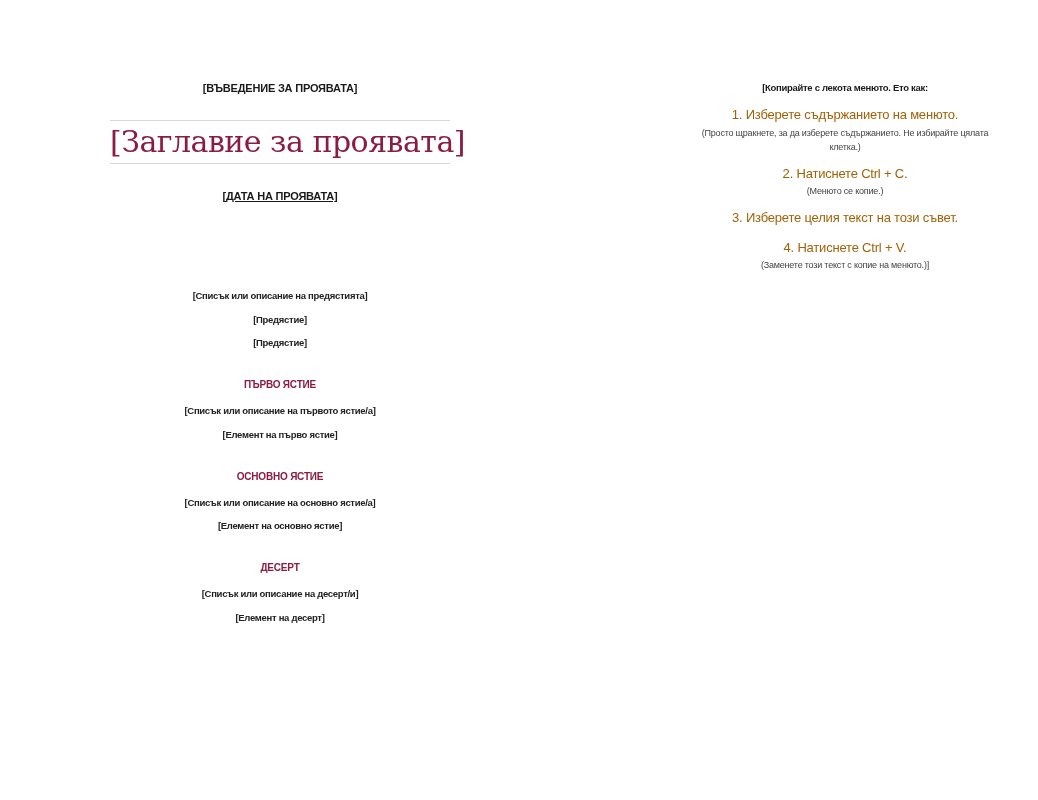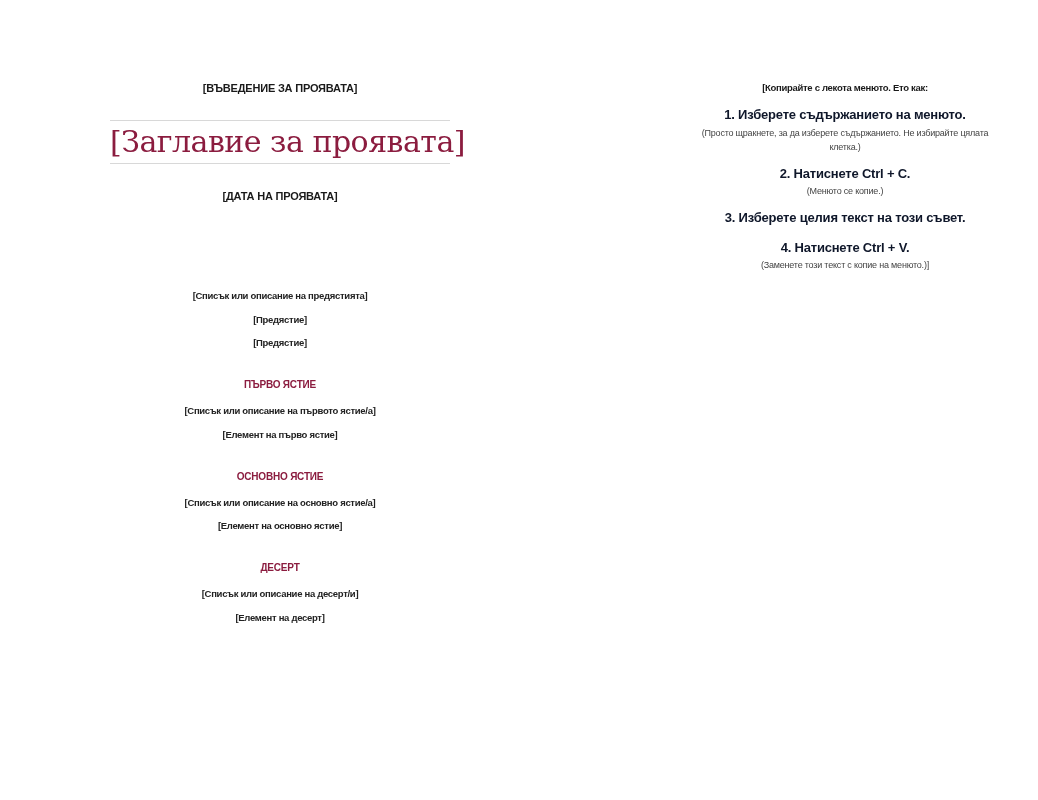--- a/index.html
+++ b/index.html
@@ -6,25 +6,25 @@
     body { width: 1038px; height: 800px; position: relative; overflow: hidden;
            font-family: "Liberation Sans", "DejaVu Sans", sans-serif; color: #1a1a1a; }
     .page-left { position: absolute; left: 110px; top: 0; width: 340px; height: 800px; text-align: center; }
     .page-right { position: absolute; left: 690px; top: 0; width: 310px; height: 617px; text-align: center; }
     .abs { position: absolute; left: 0; right: 0; text-align: center; white-space: nowrap; }
     .intro { top: 82px; font-size: 11px; font-weight: bold; letter-spacing: -0.2px; }
     .rule { position: absolute; left: 0; right: 0; height: 1px; background: #d8d8d8; }
     .rule.top { top: 120px; }
     .rule.bottom { top: 163px; }
     .title { top: 121px; font-family: "DejaVu Serif", "Liberation Serif", serif; font-size: 30px; color: #8b1c3f; line-height: 42px; letter-spacing: -0.5px; }
-    .date { top: 190px; font-size: 11px; font-weight: bold; letter-spacing: -0.2px; }
+    .date { top: 190px; font-size: 11px; font-weight: bold; letter-spacing: -0.2px; text-decoration: underline; }
     .course-heading { font-size: 10px; font-weight: bold; color: #8b1c3f; letter-spacing: -0.2px; }
     .course-item { font-size: 9.5px; font-weight: bold; color: #222; letter-spacing: -0.3px; }
     .r-intro { top: 82px; font-size: 9.5px; font-weight: bold; letter-spacing: -0.3px; }
-    .r-step { font-size: 13px; font-weight: bold; color: #0f172a; letter-spacing: -0.2px; }
+    .r-step { font-size: 13px; font-weight: normal; color: #a16207; letter-spacing: -0.2px; }
     .r-note { font-size: 9px; color: #444; letter-spacing: -0.2px; line-height: 14px; white-space: normal; }
   </style>
 </head>
 <body>
 
 <div class="page-left">
   <div class="abs intro">[ВЪВЕДЕНИЕ ЗА ПРОЯВАТА]</div>
   <div class="rule top"></div>
   <div class="abs title">[Заглавие за проявата]</div>
   <div class="rule bottom"></div>

